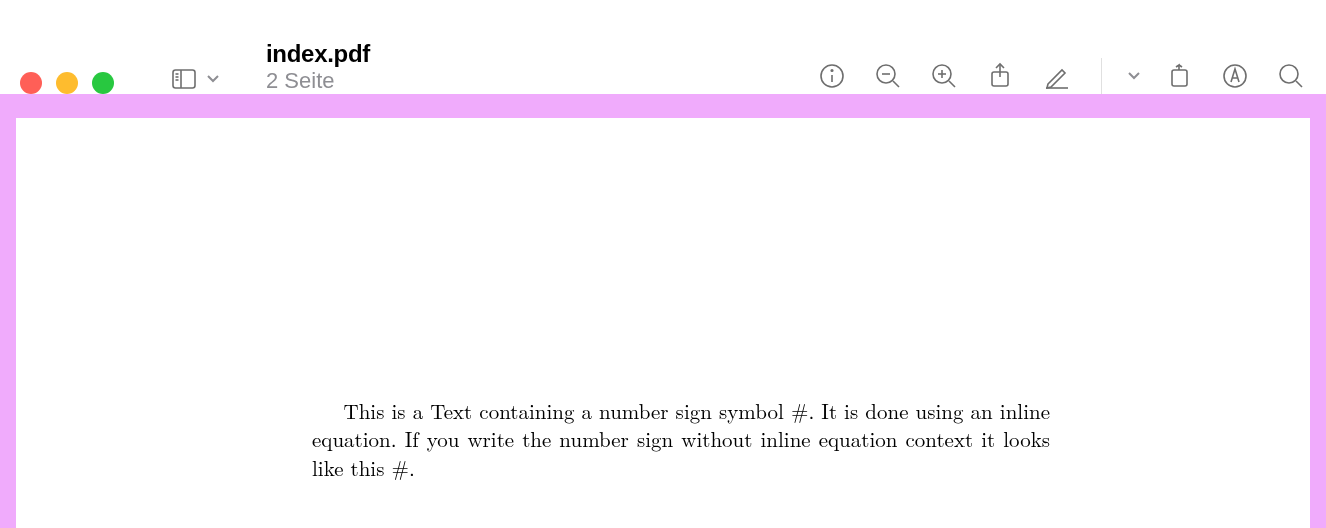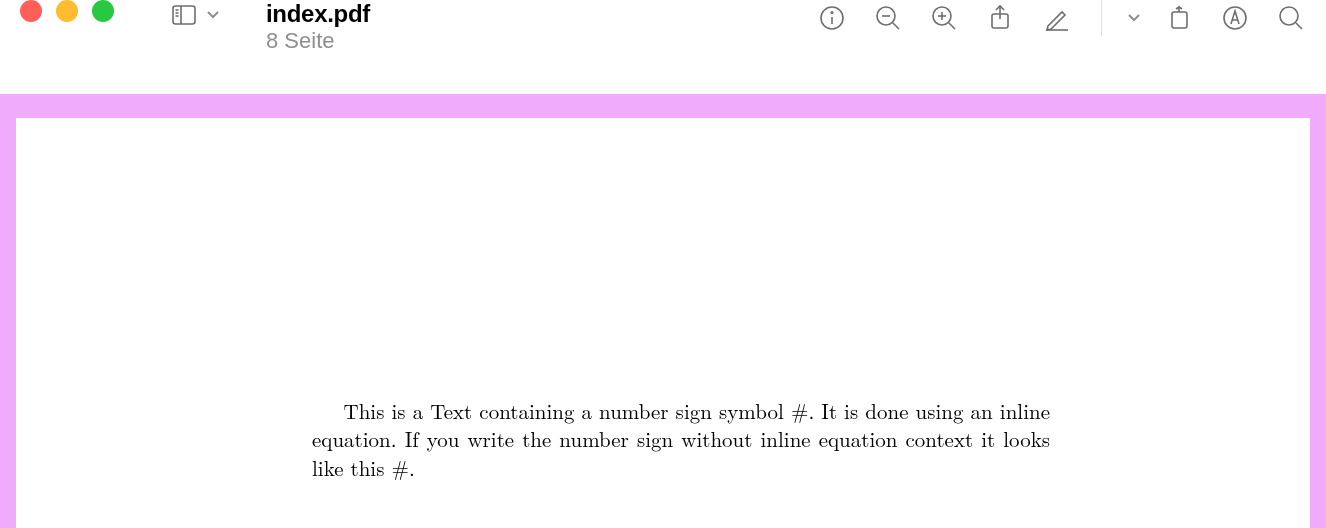--- a/index.html
+++ b/index.html
@@ -7,21 +7,21 @@
       width: 1326px;
       height: 528px;
       font-family: -apple-system, BlinkMacSystemFont, "Segoe UI", sans-serif;
       background: #fff;
       overflow: hidden;
     }
     .toolbar {
       height: 94px;
       background: #fff;
       display: flex;
-      align-items: flex-start;
+      align-items: flex-end;
       padding: 0 20px;
       gap: 25px;
     }
     .traffic-lights {
       display: flex;
       gap: 14px;
       align-items: center;
       margin-right: 30px;
     }
     .traffic-light {
@@ -136,21 +136,21 @@
     </div>
     <div class="chevron-small">
       <svg viewBox="0 0 16 16">
           <polyline points="3,6 8,11 13,6"></polyline>
         </svg>
     </div>
   </div>
 
   <div class="title-block">
     <div class="doc-title">index.pdf</div>
-    <div class="doc-subtitle">8 Seite</div>
+    <div class="doc-subtitle">2 Seite</div>
   </div>
 
   <div class="tool-group">
     <div class="tool-icon">
       <svg viewBox="0 0 28 28">
           <circle cx="14" cy="14" r="11"></circle>
           <line x1="14" y1="13" x2="14" y2="20"></line>
           <circle cx="14" cy="8.5" r="0.8" fill="#6e6e6e"></circle>
         </svg>
     </div>

